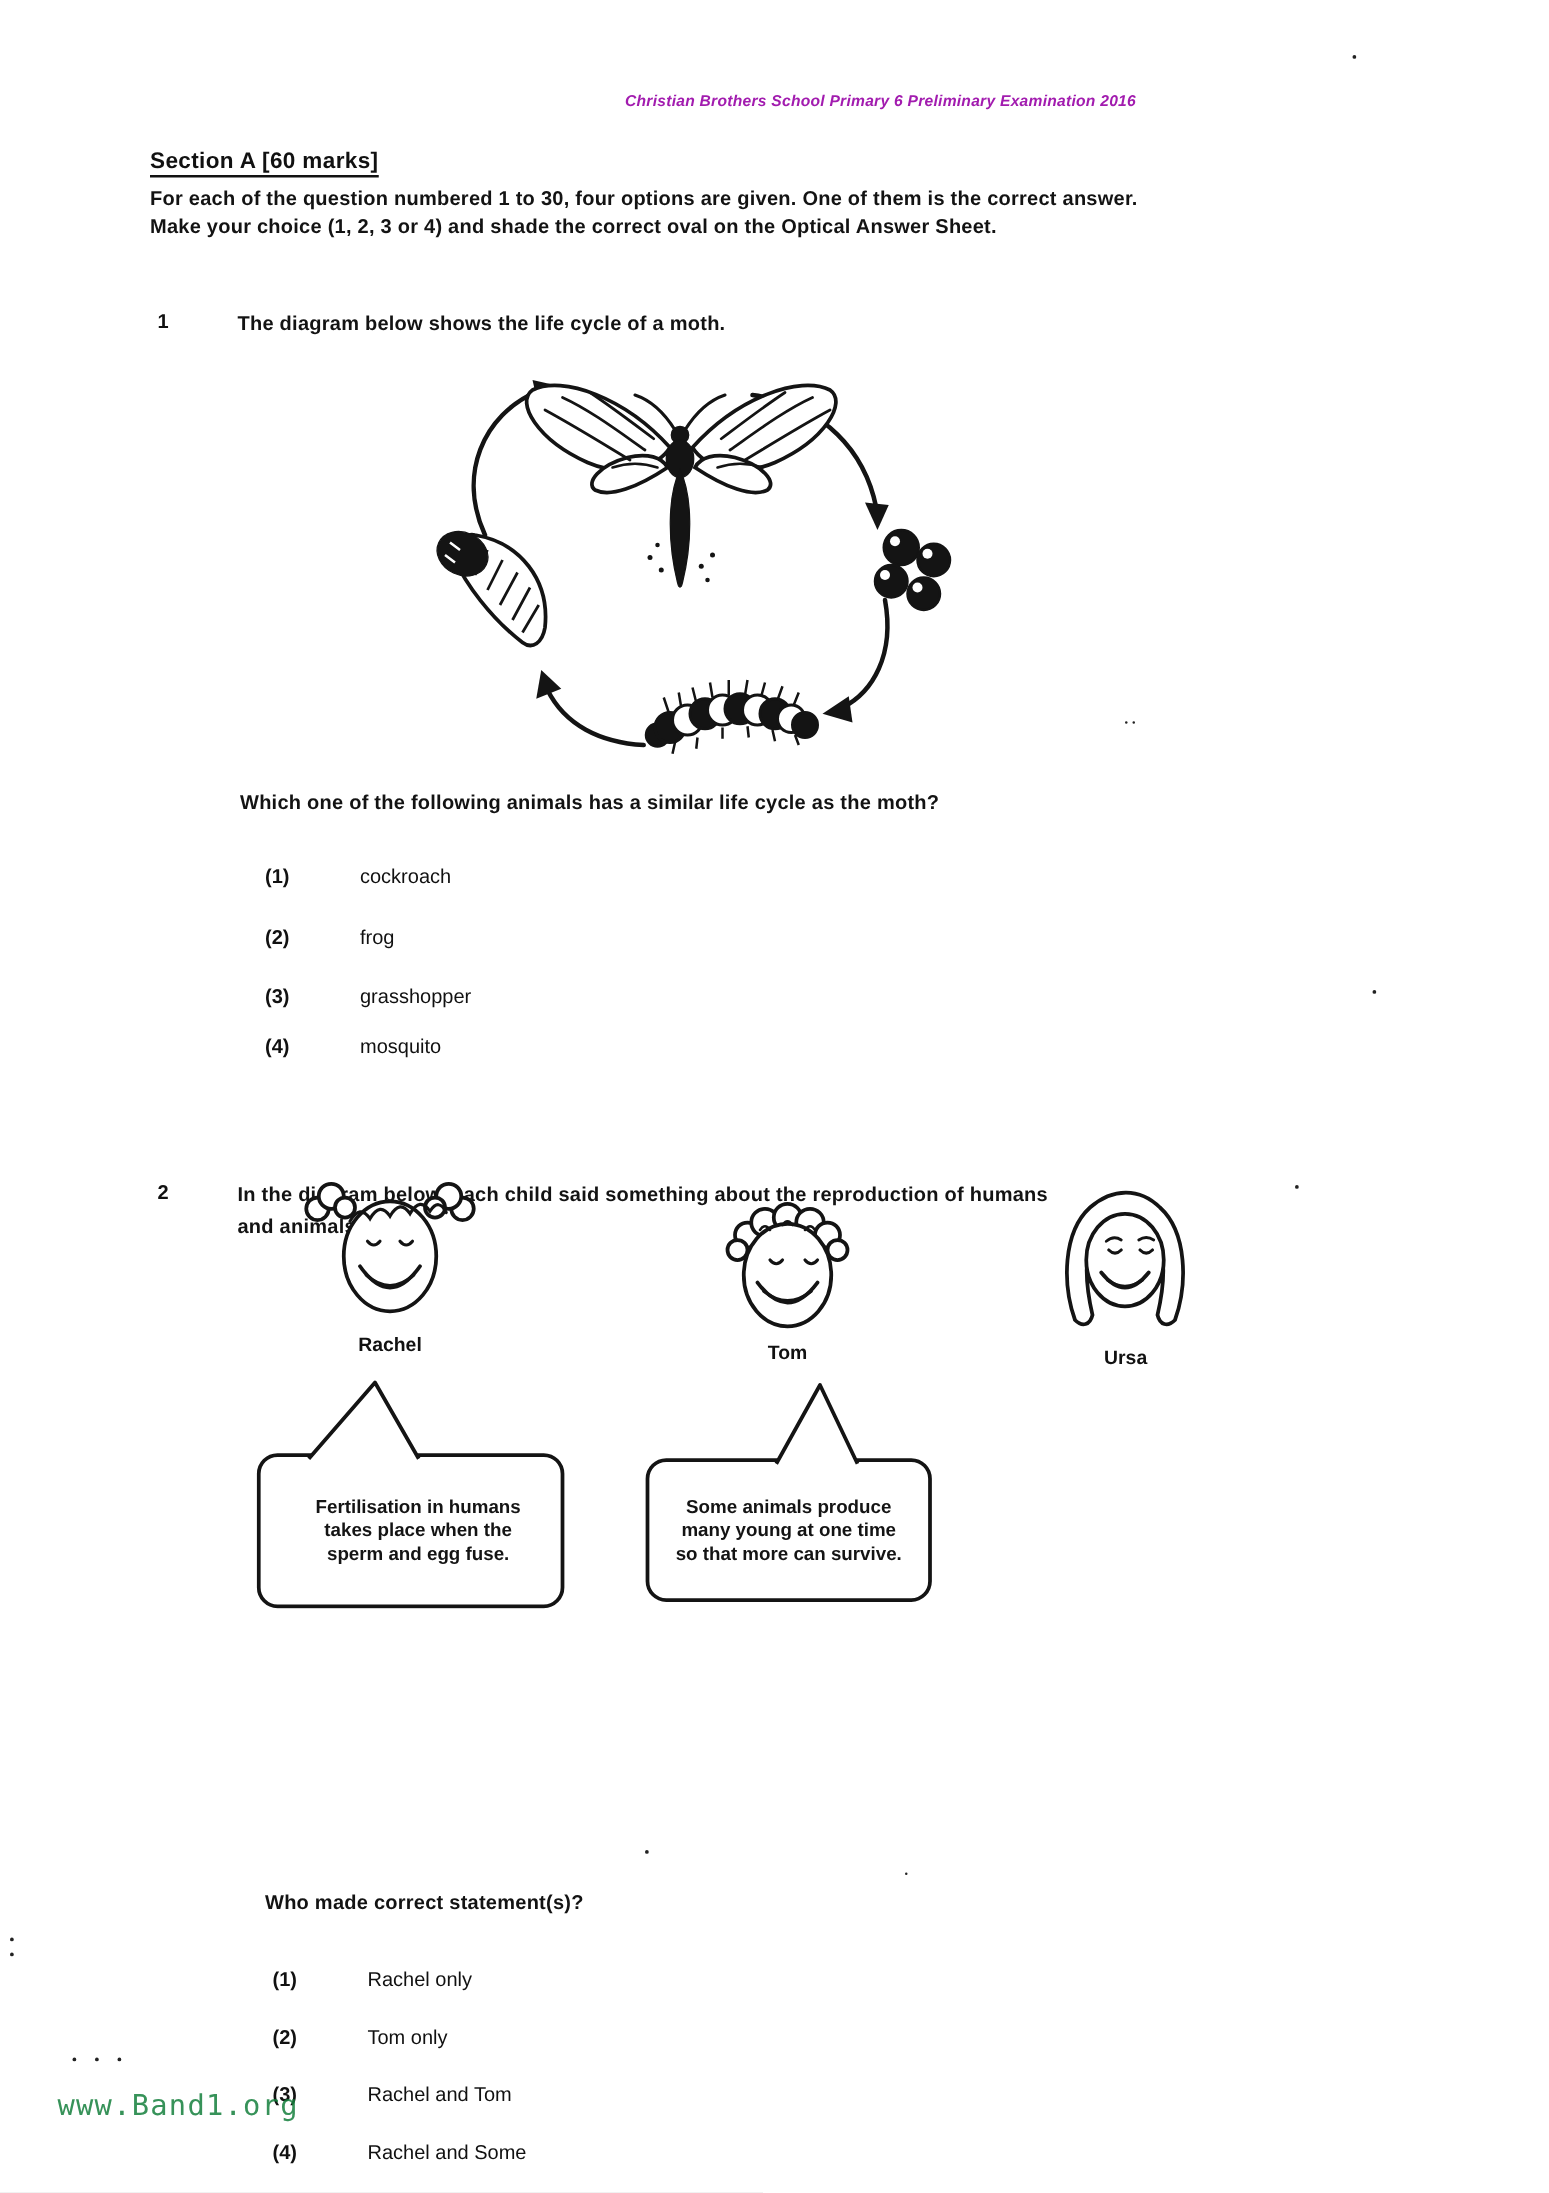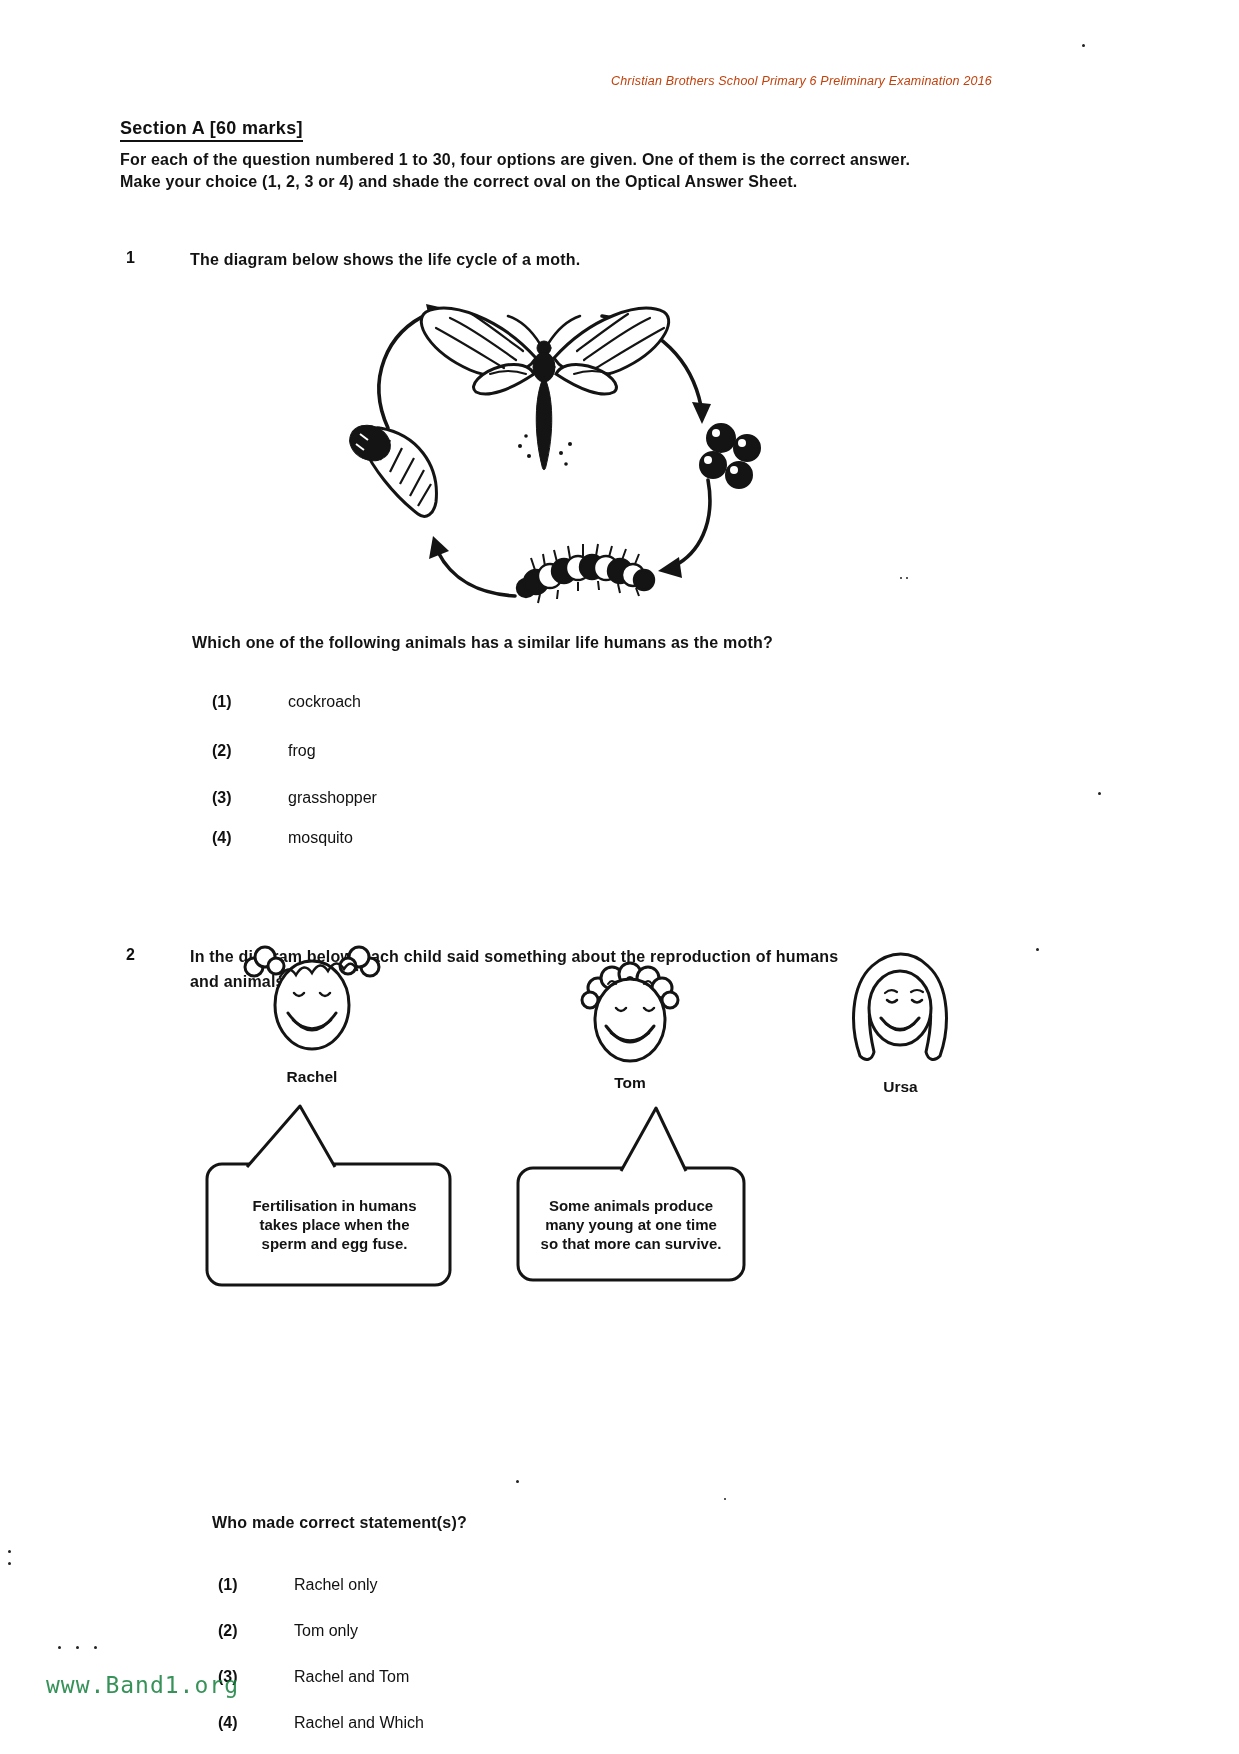--- a/index.html
+++ b/index.html
@@ -3,22 +3,22 @@
 <meta charset="utf-8">
 <style>
   html,body{margin:0;padding:0;background:#e8e8e8;}
   .page{
     position:relative;width:1239px;height:1754px;background:#ffffff;
     font-family:"Liberation Sans", sans-serif;color:#111;overflow:hidden;
     margin:0 auto;
   }
   .abs{position:absolute;}
   .hdr{
-    font-size:12.5px;font-weight:400;font-style:italic;letter-spacing:0.2px;
-    text-align:right;color:#c2410c;
+    font-size:12.5px;font-weight:700;font-style:italic;letter-spacing:0.2px;
+    color:#a21caf;
   }
   .sec-title{
     font-size:18px;font-weight:800;letter-spacing:0.3px;
     border-bottom:2.5px solid #111;padding-bottom:1px;display:inline-block;
   }
   .body-txt{font-size:16px;font-weight:700;letter-spacing:0.2px;line-height:22px;color:#131313;}
   .q-num{font-size:16px;font-weight:800;}
   .opt-label{position:absolute;left:0;font-size:16px;font-weight:700;}
   .opt-text{position:absolute;left:76px;font-size:16px;font-weight:400;}
   .opt-row{position:absolute;height:22px;width:420px;}
@@ -119,21 +119,21 @@
     </g>
 
     <g stroke="#141414">
       <path d="M50,150 C86,156 110,186 106,224 C104,236 96,242 88,236 C62,216 42,188 34,170 C32,160 40,148 50,150 Z" fill="#fff" stroke-width="3"></path>
       <path d="M60,162 L50,182 M72,170 L60,194 M84,180 L70,206 M94,192 L80,218 M101,206 L88,228" fill="none" stroke-width="2.2"></path>
       <ellipse cx="40" cy="165" rx="21" ry="17" fill="#141414" transform="rotate(25 40 165)"></ellipse>
       <path d="M30,156 l8,6 M26,166 l8,6" stroke="#fff" stroke-width="2" fill="none"></path>
     </g>
   </svg>
 
-  <div class="abs body-txt" style="left:192px;top:632px;width:780px;">Which one of the following animals has a similar life humans as the moth?</div>
+  <div class="abs body-txt" style="left:192px;top:632px;width:780px;">Which one of the following animals has a similar life cycle as the moth?</div>
 
   <div class="opt-row" style="left:212px;top:693px;">
     <span class="opt-label">(1)</span>
     <span class="opt-text">cockroach</span>
   </div>
   <div class="opt-row" style="left:212px;top:742px;">
     <span class="opt-label">(2)</span>
     <span class="opt-text">frog</span>
   </div>
   <div class="opt-row" style="left:212px;top:789px;">
@@ -226,21 +226,21 @@
   <div class="opt-row" style="left:218px;top:1622px;">
     <span class="opt-label">(2)</span>
     <span class="opt-text">Tom only</span>
   </div>
   <div class="opt-row" style="left:218px;top:1668px;">
     <span class="opt-label">(3)</span>
     <span class="opt-text">Rachel and Tom</span>
   </div>
   <div class="opt-row" style="left:218px;top:1714px;">
     <span class="opt-label">(4)</span>
-    <span class="opt-text">Rachel and Which</span>
+    <span class="opt-text">Rachel and Some</span>
   </div>
 
   <div class="abs watermark" style="left:46px;top:1672px;">www.Band1.org</div>
 
   <div class="dot" style="left:1082px;top:44px;width:3px;height:3px;"></div>
   <div class="dot" style="left:1098px;top:792px;width:3px;height:3px;"></div>
   <div class="dot" style="left:1036px;top:948px;width:3px;height:3px;"></div>
   <div class="dot" style="left:900px;top:577px;width:2px;height:2px;"></div>
   <div class="dot" style="left:906px;top:577px;width:2px;height:2px;"></div>
   <div class="dot" style="left:516px;top:1480px;width:3px;height:3px;"></div>

